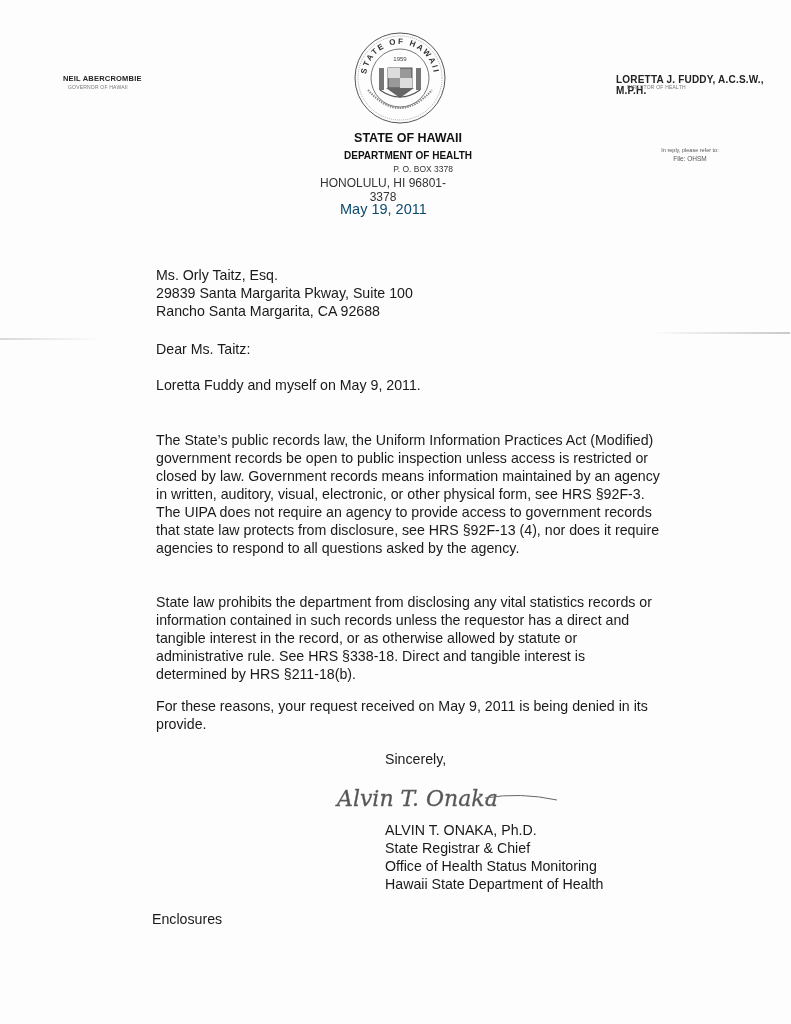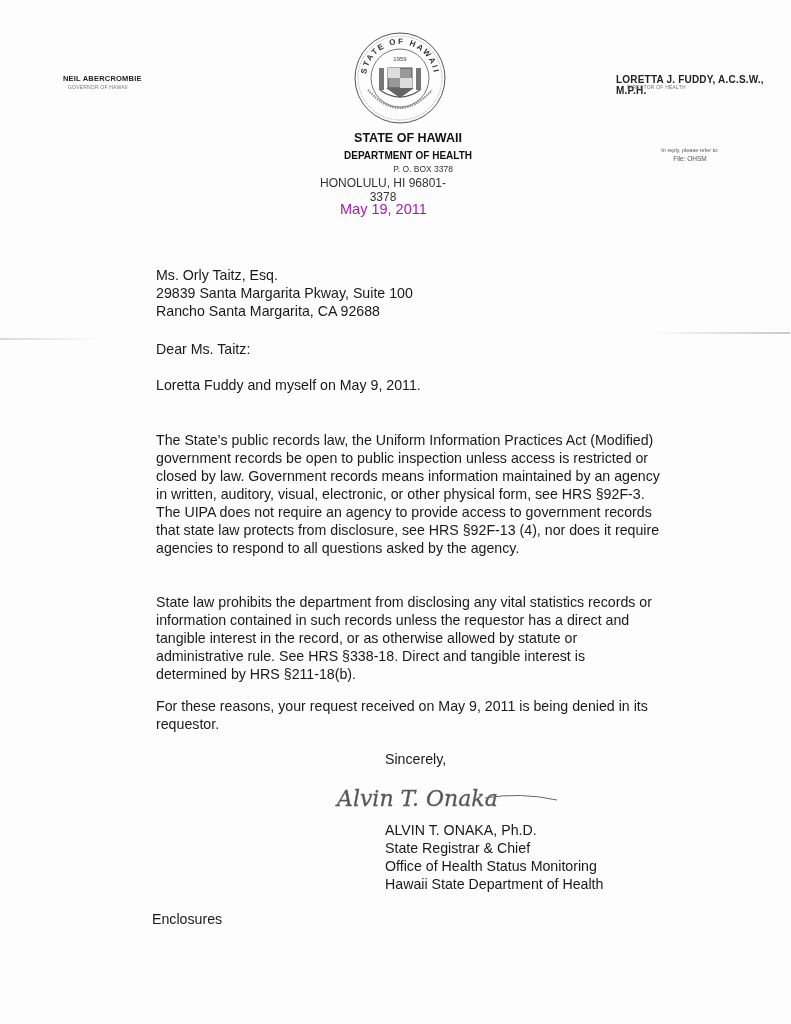--- a/index.html
+++ b/index.html
@@ -14,21 +14,21 @@
     .gov-title { left: 68px; top: 84px; font-size: 5px; color: #777; letter-spacing: 0.2px; }
     .dir-name { left: 616px; top: 74px; font-size: 10px; font-weight: bold; letter-spacing: 0.2px; color: #222; }
     .dir-title { left: 627px; top: 84px; font-size: 5px; color: #777; letter-spacing: 0.2px; }
     .seal { left: 350px; top: 30px; width: 100px; height: 96px; }
     .hdr-state { top: 131px; left: 313px; width: 190px; font-size: 12.5px; font-weight: bold; color: #111; text-align:center; }
     .hdr-dept { top: 150px; left: 313px; width: 190px; font-size: 10px; font-weight: bold; color: #111; text-align:center; }
     .hdr-box { top: 164px; left: 313px; width: 140px; font-size: 8.5px; color: #333; text-align:right; }
     .hdr-city { top: 176px; left: 313px; width: 140px; font-size: 12px; color: #333; text-align:center; }
     .reply1 { left: 620px; top: 147px; width: 140px; font-size: 5.5px; color: #555; text-align: center; }
     .reply2 { left: 620px; top: 155px; width: 140px; font-size: 6.5px; color: #555; text-align: center; }
-    .date { left: 340px; top: 201px; font-size: 14.5px; color: #a21caf; }
+    .date { left: 340px; top: 201px; font-size: 14.5px; color: #0c4a6e; }
     .txt { font-size: 14.2px; line-height: 18px; color: #1a1a1a; margin-left: 48px; }
     .addr { left: 108px; top: 266px; }
     .salute { left: 108px; top: 340px; }
     .para { left: 108px; width: 600px; }
     .p1 { top: 376px; }
     .p2 { top: 431px; }
     .p3 { top: 593px; }
     .p4 { top: 697px; }
     .closing { left: 337px; top: 750px; }
     .sig { left: 335px; top: 778px; width: 230px; height: 40px; }
@@ -110,21 +110,21 @@
 <div class="abs txt para p3">
   <span class="line">State law prohibits the department from disclosing any vital statistics records or</span>
   <span class="line">information contained in such records unless the requestor has a direct and</span>
   <span class="line">tangible interest in the record, or as otherwise allowed by statute or</span>
   <span class="line">administrative rule.  See HRS §338-18.  Direct and tangible interest is</span>
   <span class="line">determined by HRS §211-18(b).</span>
 </div>
 
 <div class="abs txt para p4">
   <span class="line">For these reasons, your request received on May 9, 2011 is being denied in its</span>
-  <span class="line">requestor.</span>
+  <span class="line">provide.</span>
 </div>
 
 <div class="abs txt closing">Sincerely,</div>
 
 <div class="abs sig">
   <svg width="230" height="40" viewBox="0 0 230 40">
     <text x="2" y="28" font-family="DejaVu Serif, serif" font-style="italic" font-size="22" fill="#555" stroke="#666" stroke-width="0.3">Alvin T. Onaka</text>
     <path d="M 150 20 Q 185 14 222 22" fill="none" stroke="#666" stroke-width="1"></path>
   </svg>
 </div>

